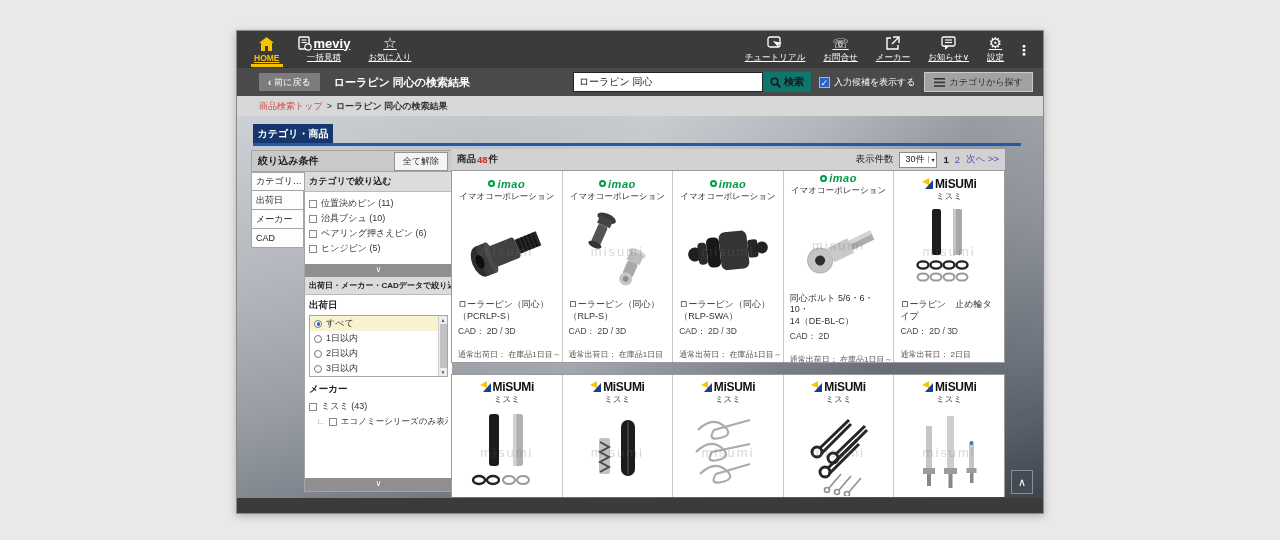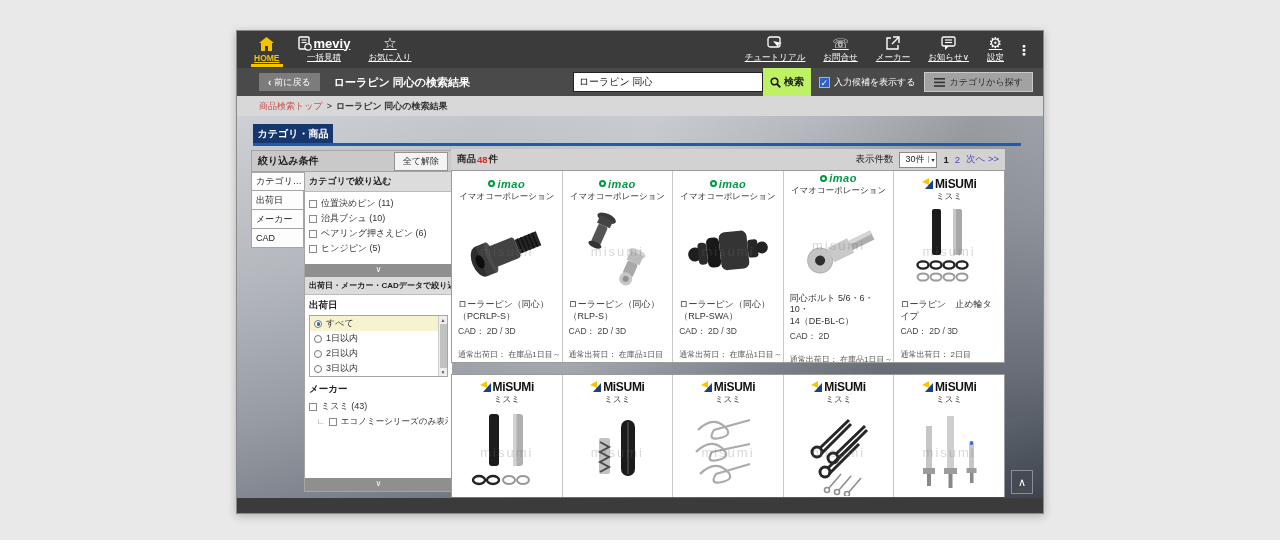--- a/index.html
+++ b/index.html
@@ -30,21 +30,21 @@
   .glyph-icon { font-size:13px; color:#fff; }
   .kebab { display:flex; align-items:center; color:#fff; font-size:14px; font-weight:bold; padding:0 4px; }
 
   
   .searchrow { height:28px; background:#4a4a4a; display:flex; align-items:center; padding:0 10px 0 22px; gap:10px; }
   .back-btn { background:#7c7c7c; color:#fff; font-size:9px; height:18px; display:flex; align-items:center; padding:0 9px; gap:3px; border:none; }
   .back-btn b { font-size:10px; }
   .search-title { color:#fff; font-weight:bold; font-size:11px; margin-left:4px; }
   .search-cluster { margin-left:auto; display:flex; align-items:center; gap:8px; }
   .search-input { width:190px; height:20px; border:1px solid #222; font-size:10px; padding:0 5px; background:#fff; color:#222; }
-  .search-btn { height:28px; background:#bef264; border:none; font-size:10px; font-weight:bold; color:#1a1a1a; display:flex; align-items:center; padding:0 7px; gap:3px; margin-left:-8px; }
+  .search-btn { height:20px; background:#0f766e; border:none; font-size:10px; font-weight:bold; color:#1a1a1a; display:flex; align-items:center; padding:0 7px; gap:3px; margin-left:-8px; }
   .suggest { display:flex; align-items:center; gap:4px; color:#fff; font-size:9px; }
   .cbx { width:11px; height:11px; background:#2a62c9; border:1px solid #9db8e8; color:#fff; font-size:9px; line-height:10px; text-align:center; }
   .cat-btn { height:20px; background:#a2a2a2; border:1px solid #c9c9c9; color:#2a2a2a; font-size:9px; display:flex; align-items:center; gap:5px; padding:0 9px; }
 
   
   .breadcrumb { height:20px; background:#d8d8d8; display:flex; align-items:center; font-size:9px; color:#333; padding-left:22px; gap:4px; }
   .crumb-link { color:#c7504f; }
 
   
   .content { position:relative; height:382px; overflow:hidden;

